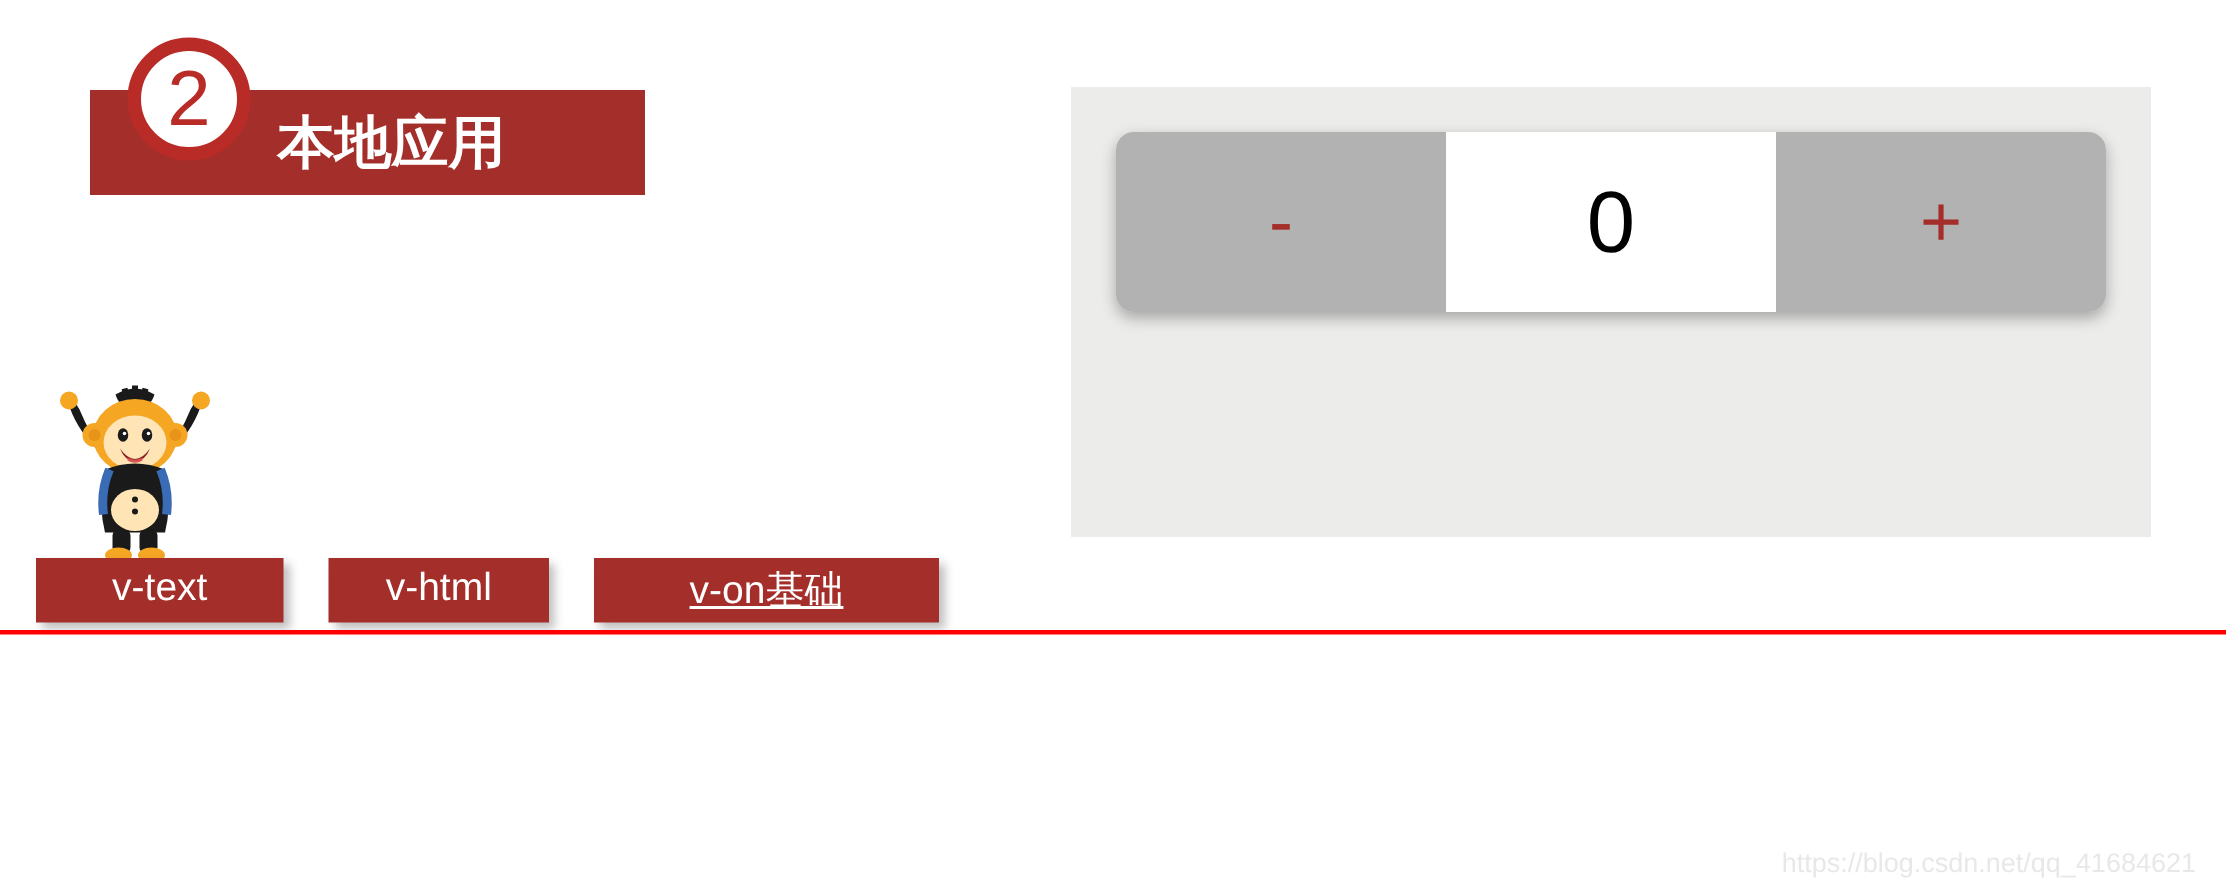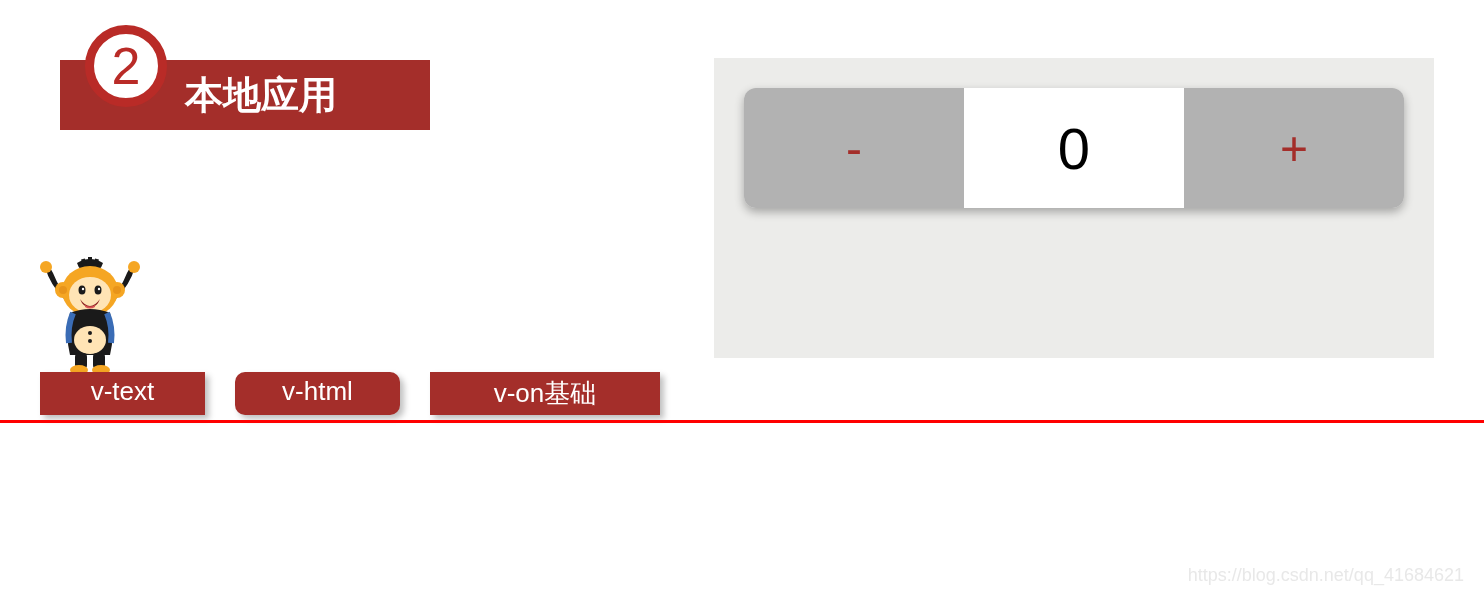--- a/index.html
+++ b/index.html
@@ -107,37 +107,37 @@
     }
     
     .mascot svg {
       width: 100%;
       height: 100%;
     }
     
     .tags-row {
       position: absolute;
       top: 372px;
-      left: 40px;
+      left: 24px;
       display: flex;
       gap: 30px;
     }
     
     .tag {
       background: #a42e2a;
       color: #ffffff;
       font-size: 26px;
       padding: 4px 0;
       text-align: center;
       box-shadow: 4px 4px 6px rgba(0,0,0,0.25);
     }
     
     .tag-1 { width: 165px; }
-    .tag-2 { width: 165px; border-radius: 10px; }
-    .tag-3 { width: 230px; }
+    .tag-2 { width: 147px; }
+    .tag-3 { width: 230px; text-decoration: underline; }
     
     .red-line {
       position: absolute;
       top: 420px;
       left: 0;
       width: 1484px;
       height: 3px;
       background: #ff0000;
     }
     

